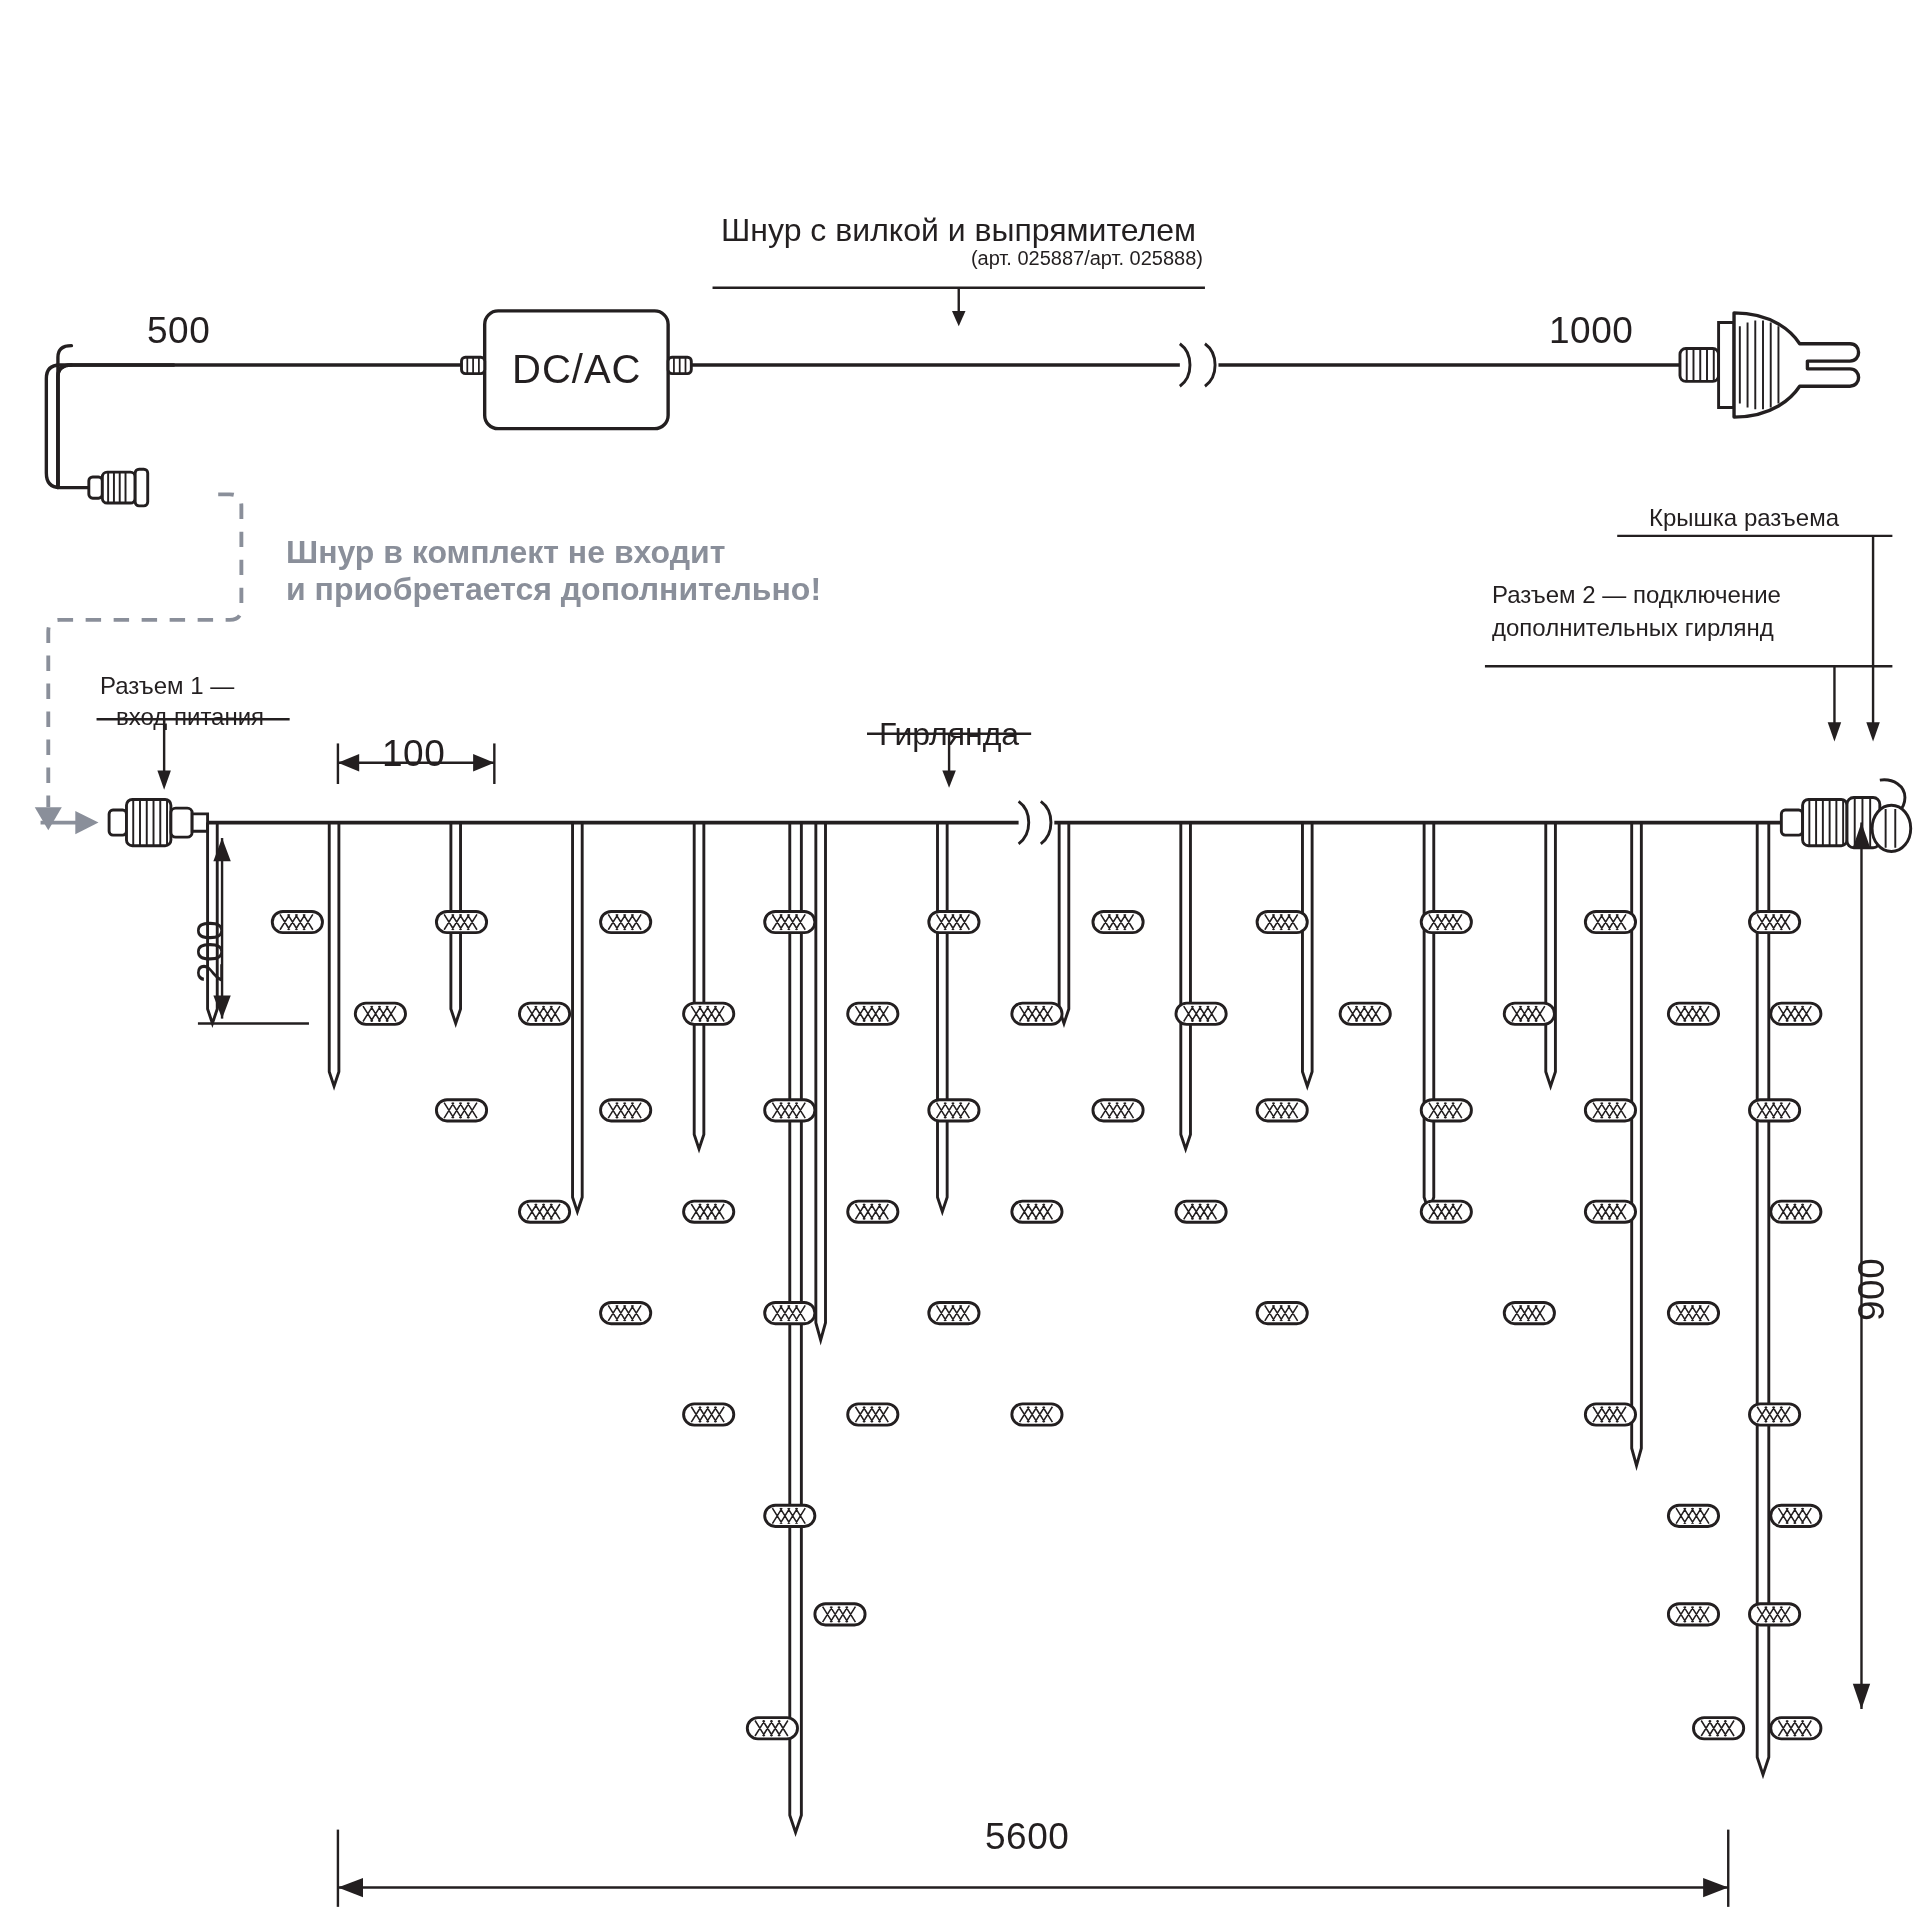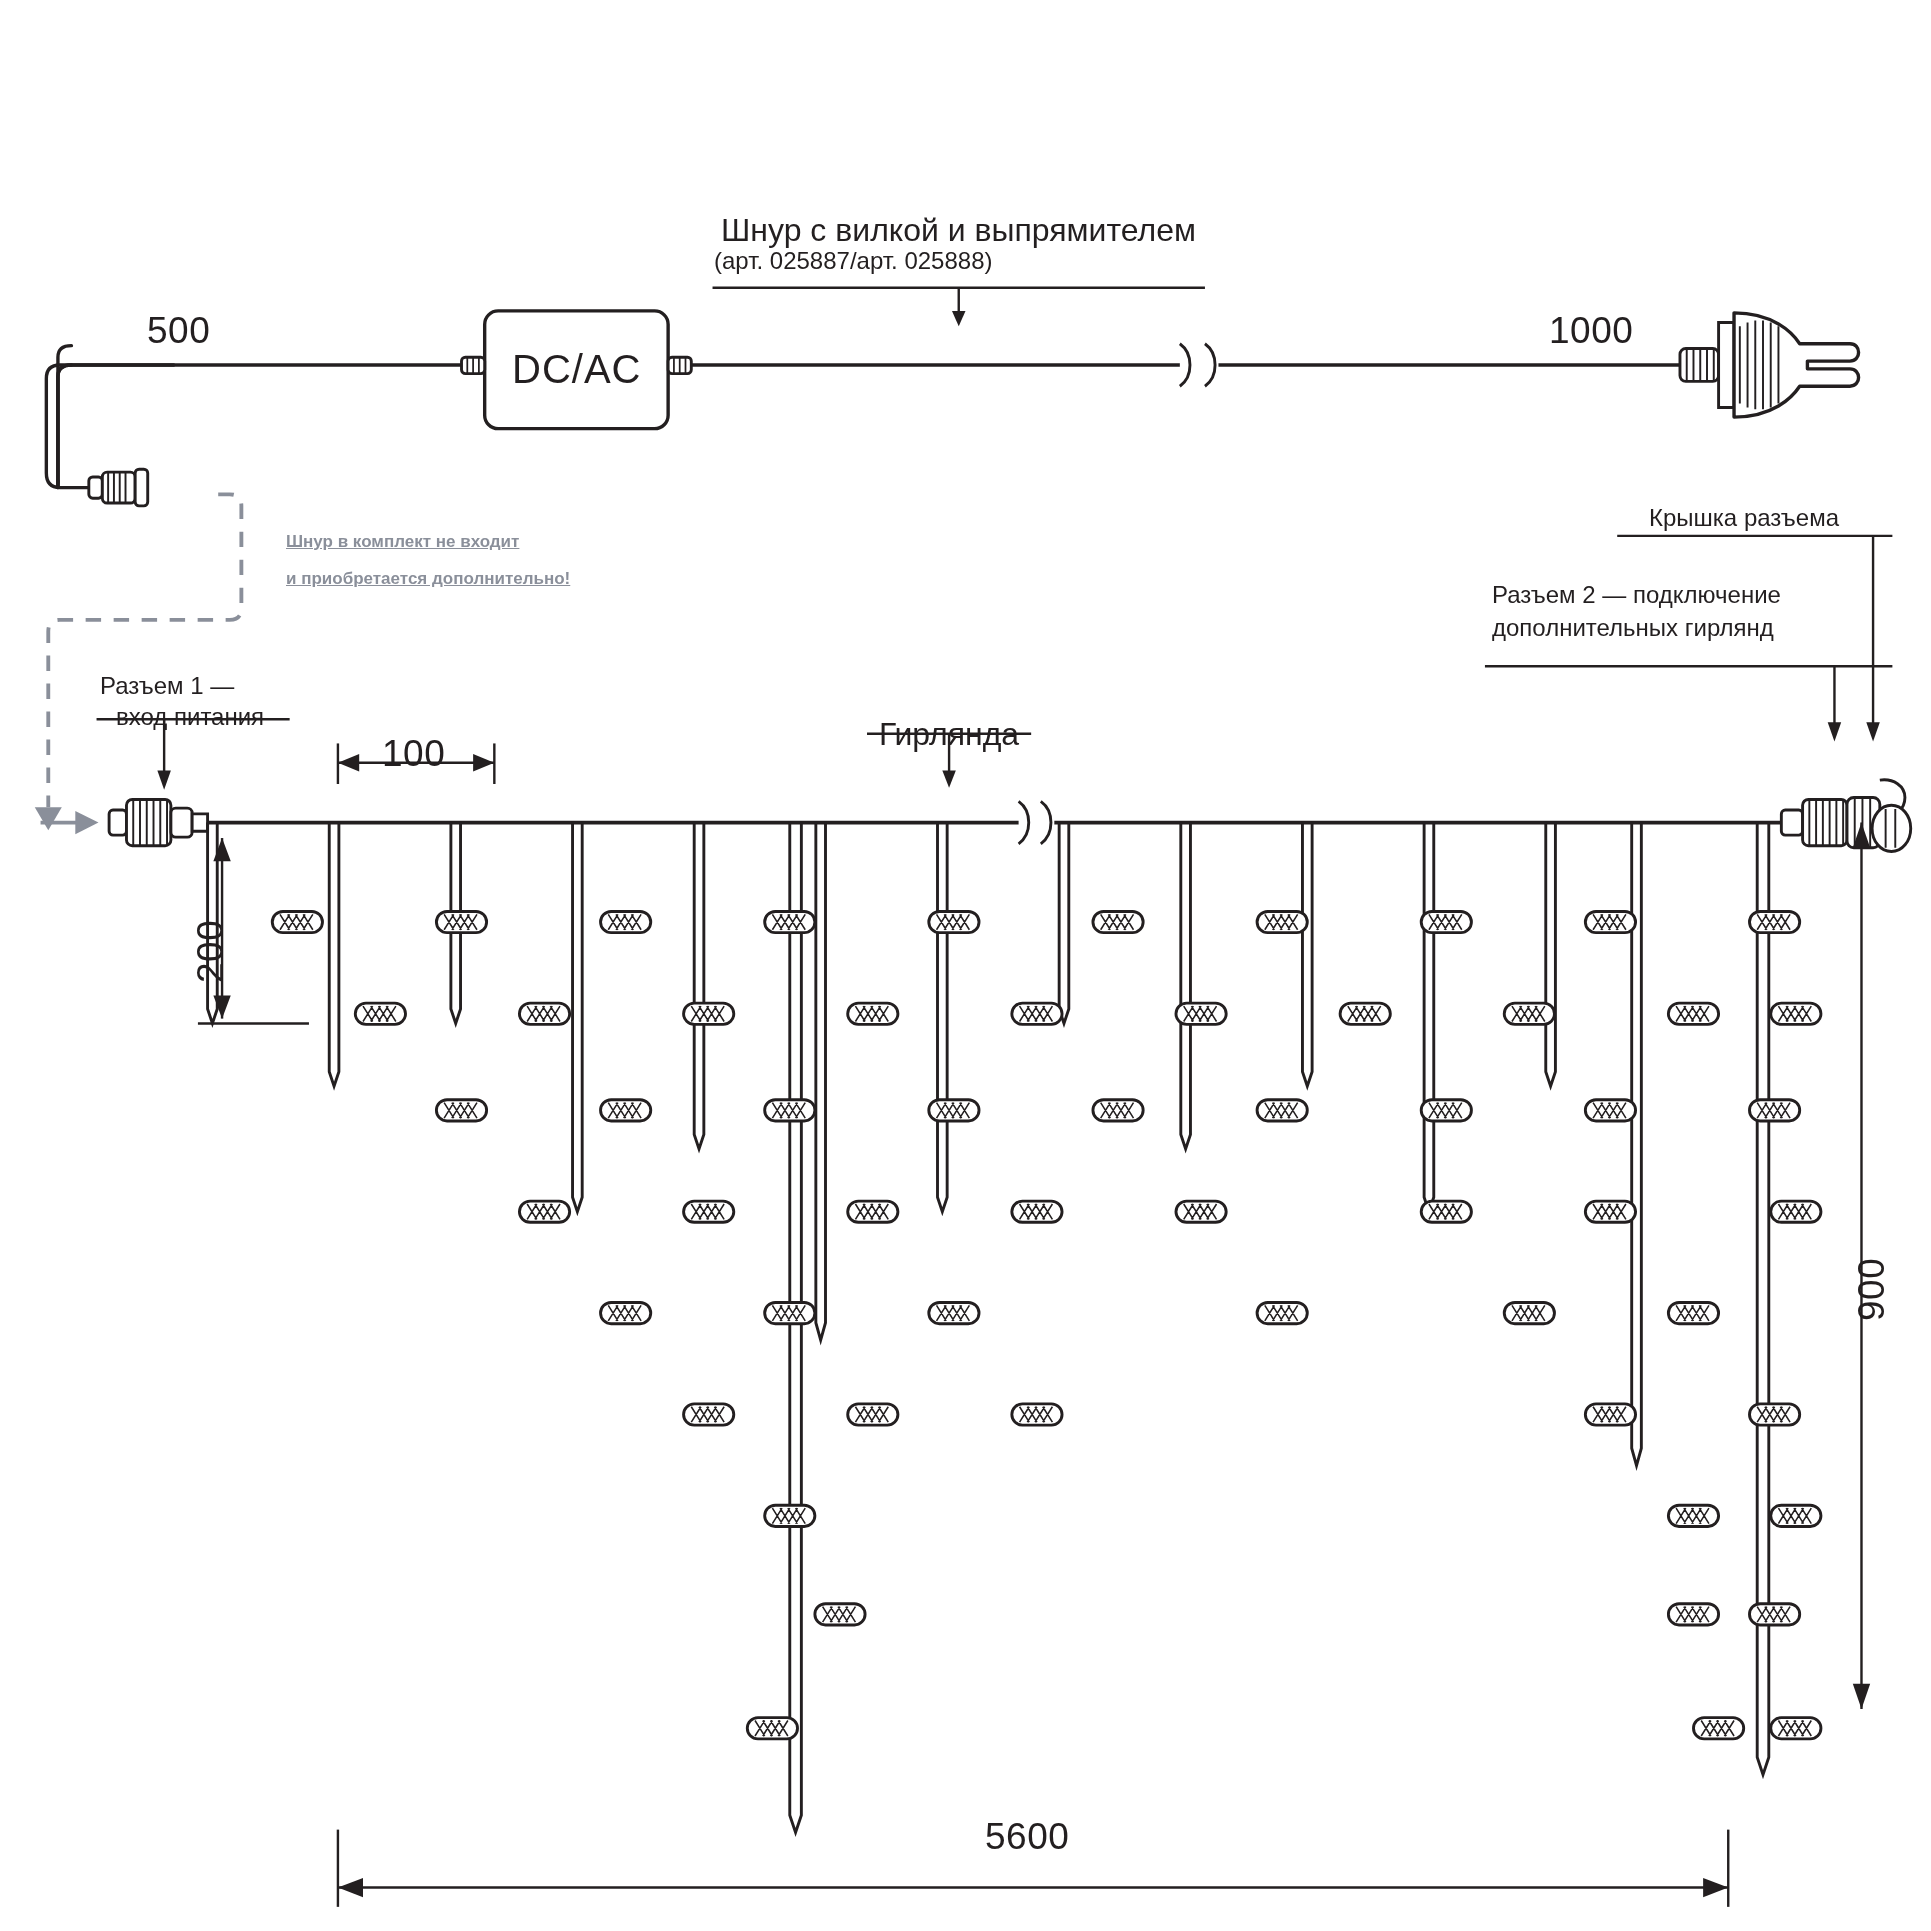--- a/index.html
+++ b/index.html
@@ -35,29 +35,28 @@
   }
   .dim {
     font-size: 37px;
     letter-spacing: 0.5px;
   }
   .callout {
     font-size: 32px;
     text-align: center;
   }
   .callout-small {
-    font-size: 24px;
-    text-align: left;
+    font-size: 20px;
+    text-align: right;
   }
   .note {
-    font-size: 17px;
+    font-size: 32px;
     font-weight: bold;
     color: #8a8f9a;
     line-height: 1.35;
-    text-decoration: underline;
   }
   .conn {
     font-size: 24px;
     line-height: 1.3;
   }
   .rot {
     transform: rotate(-90deg);
     transform-origin: left top;
   }
   .dcac {

